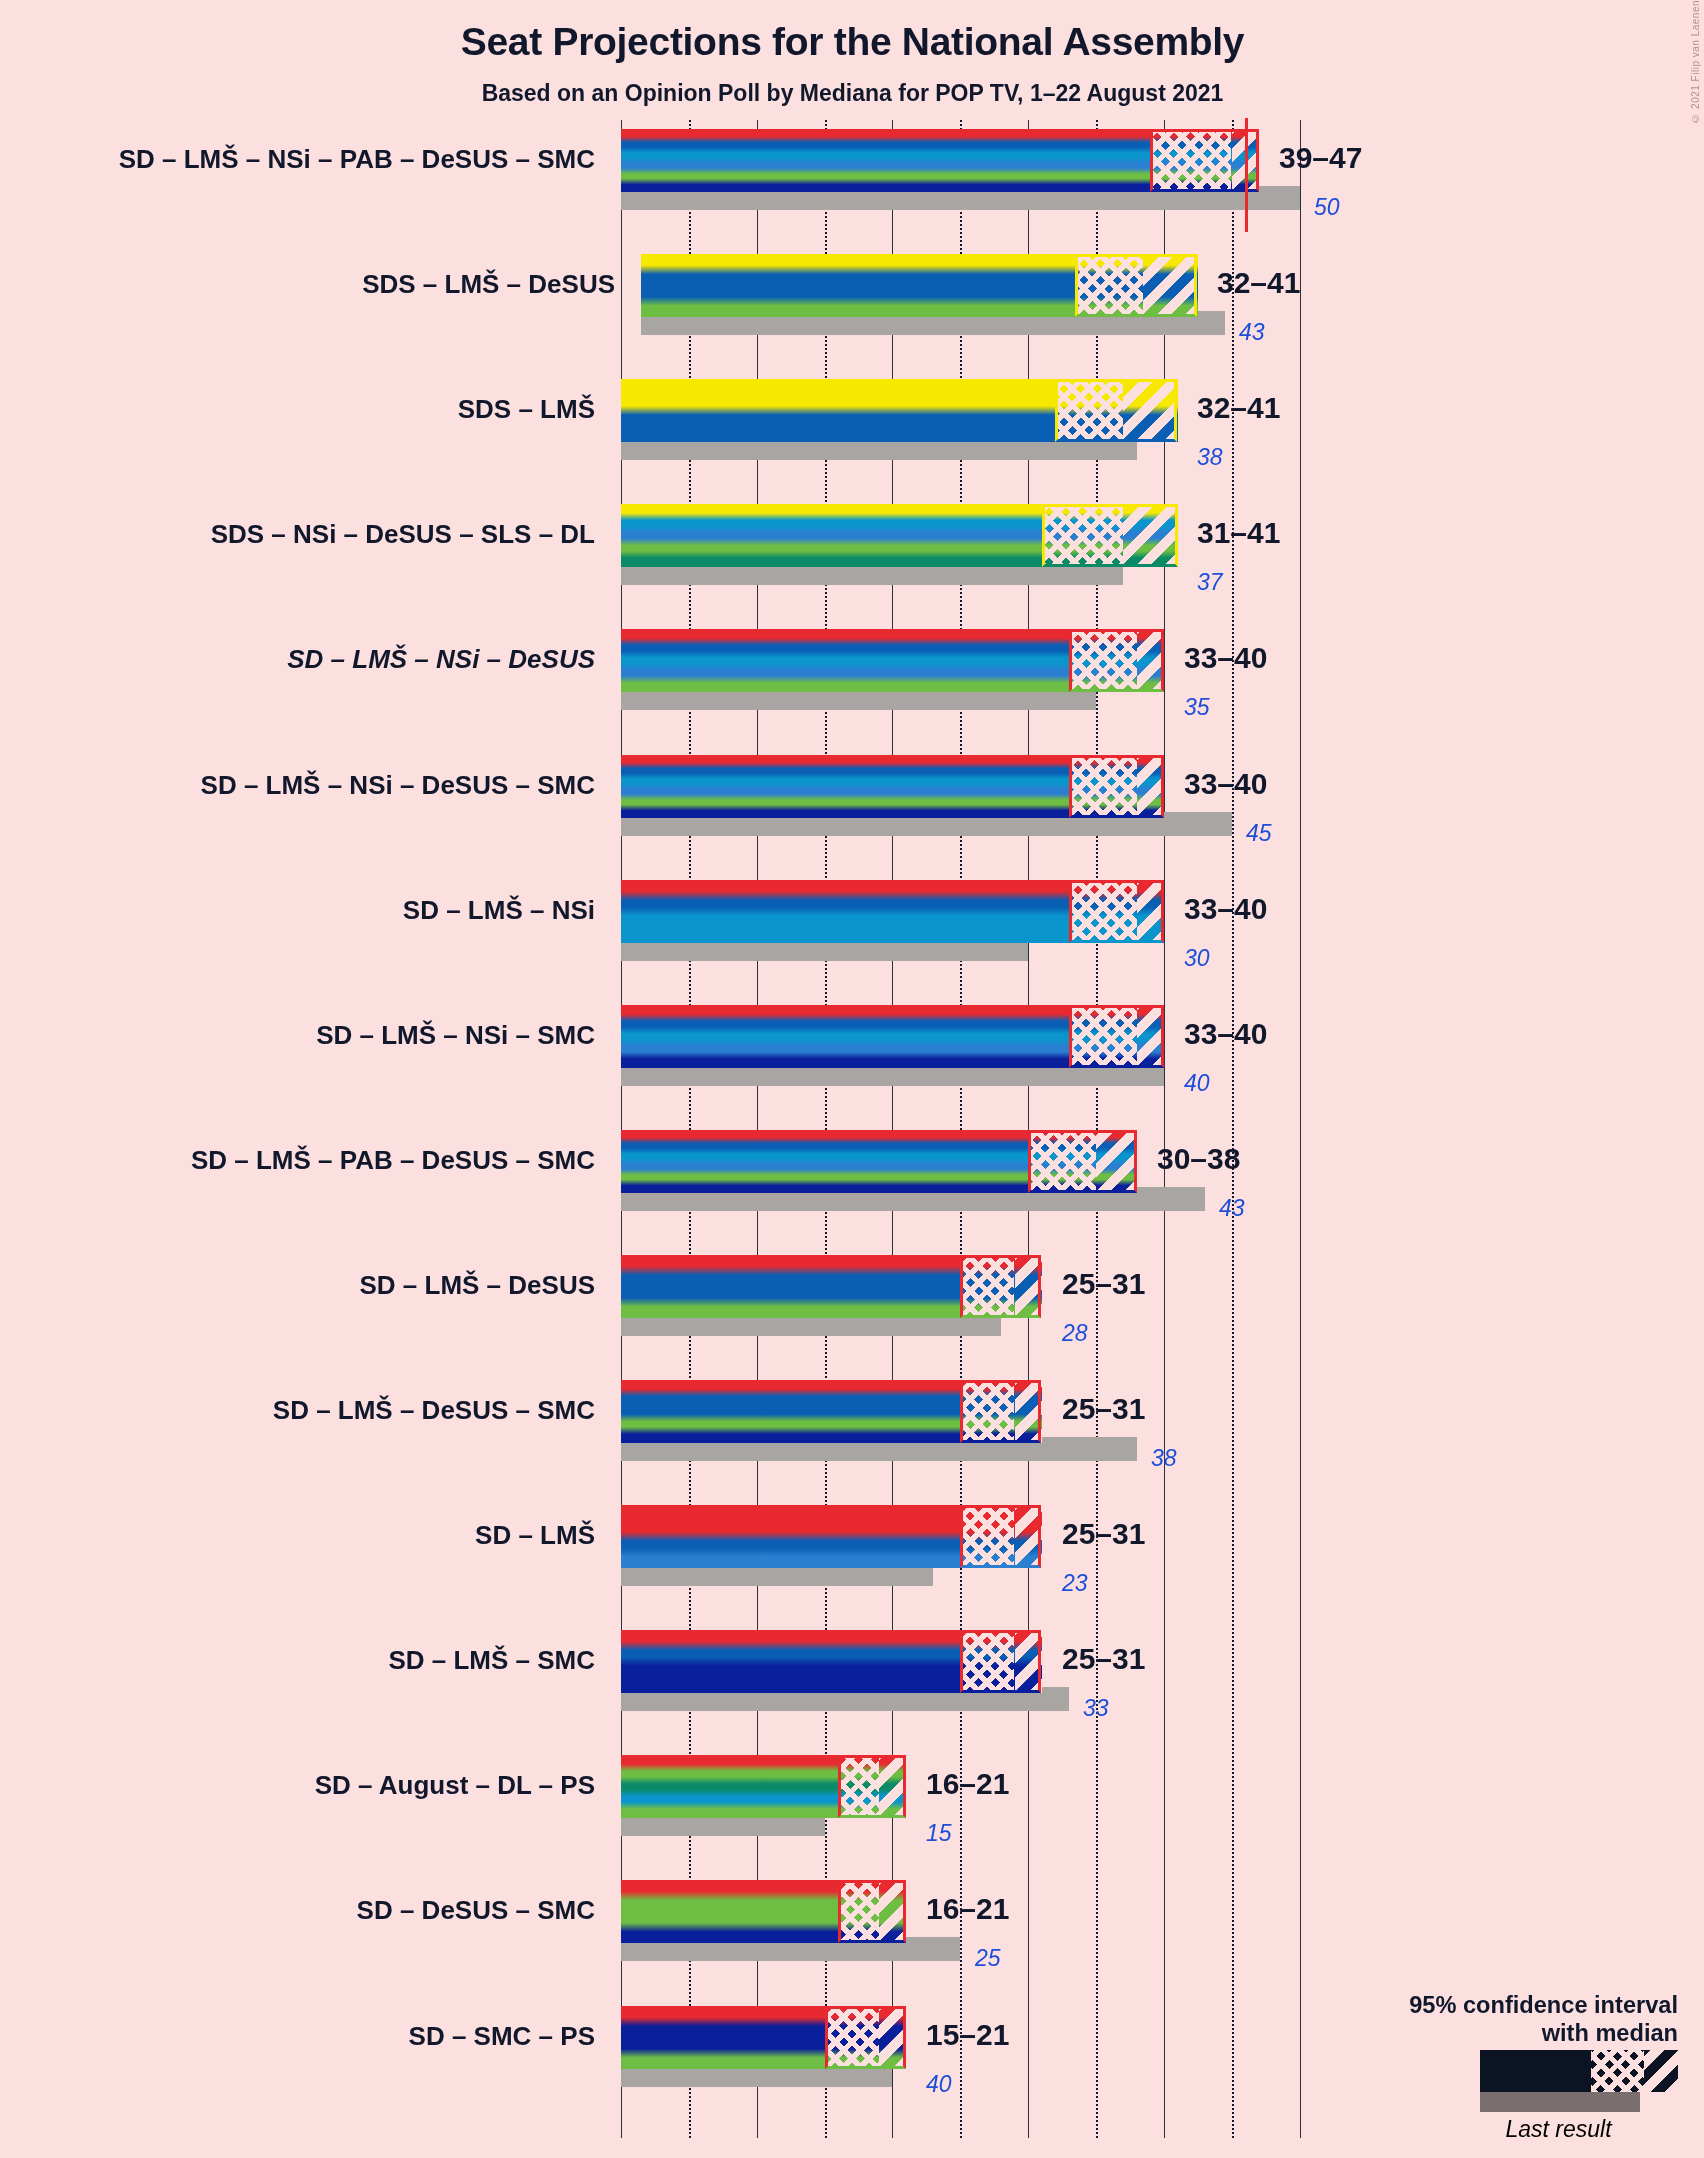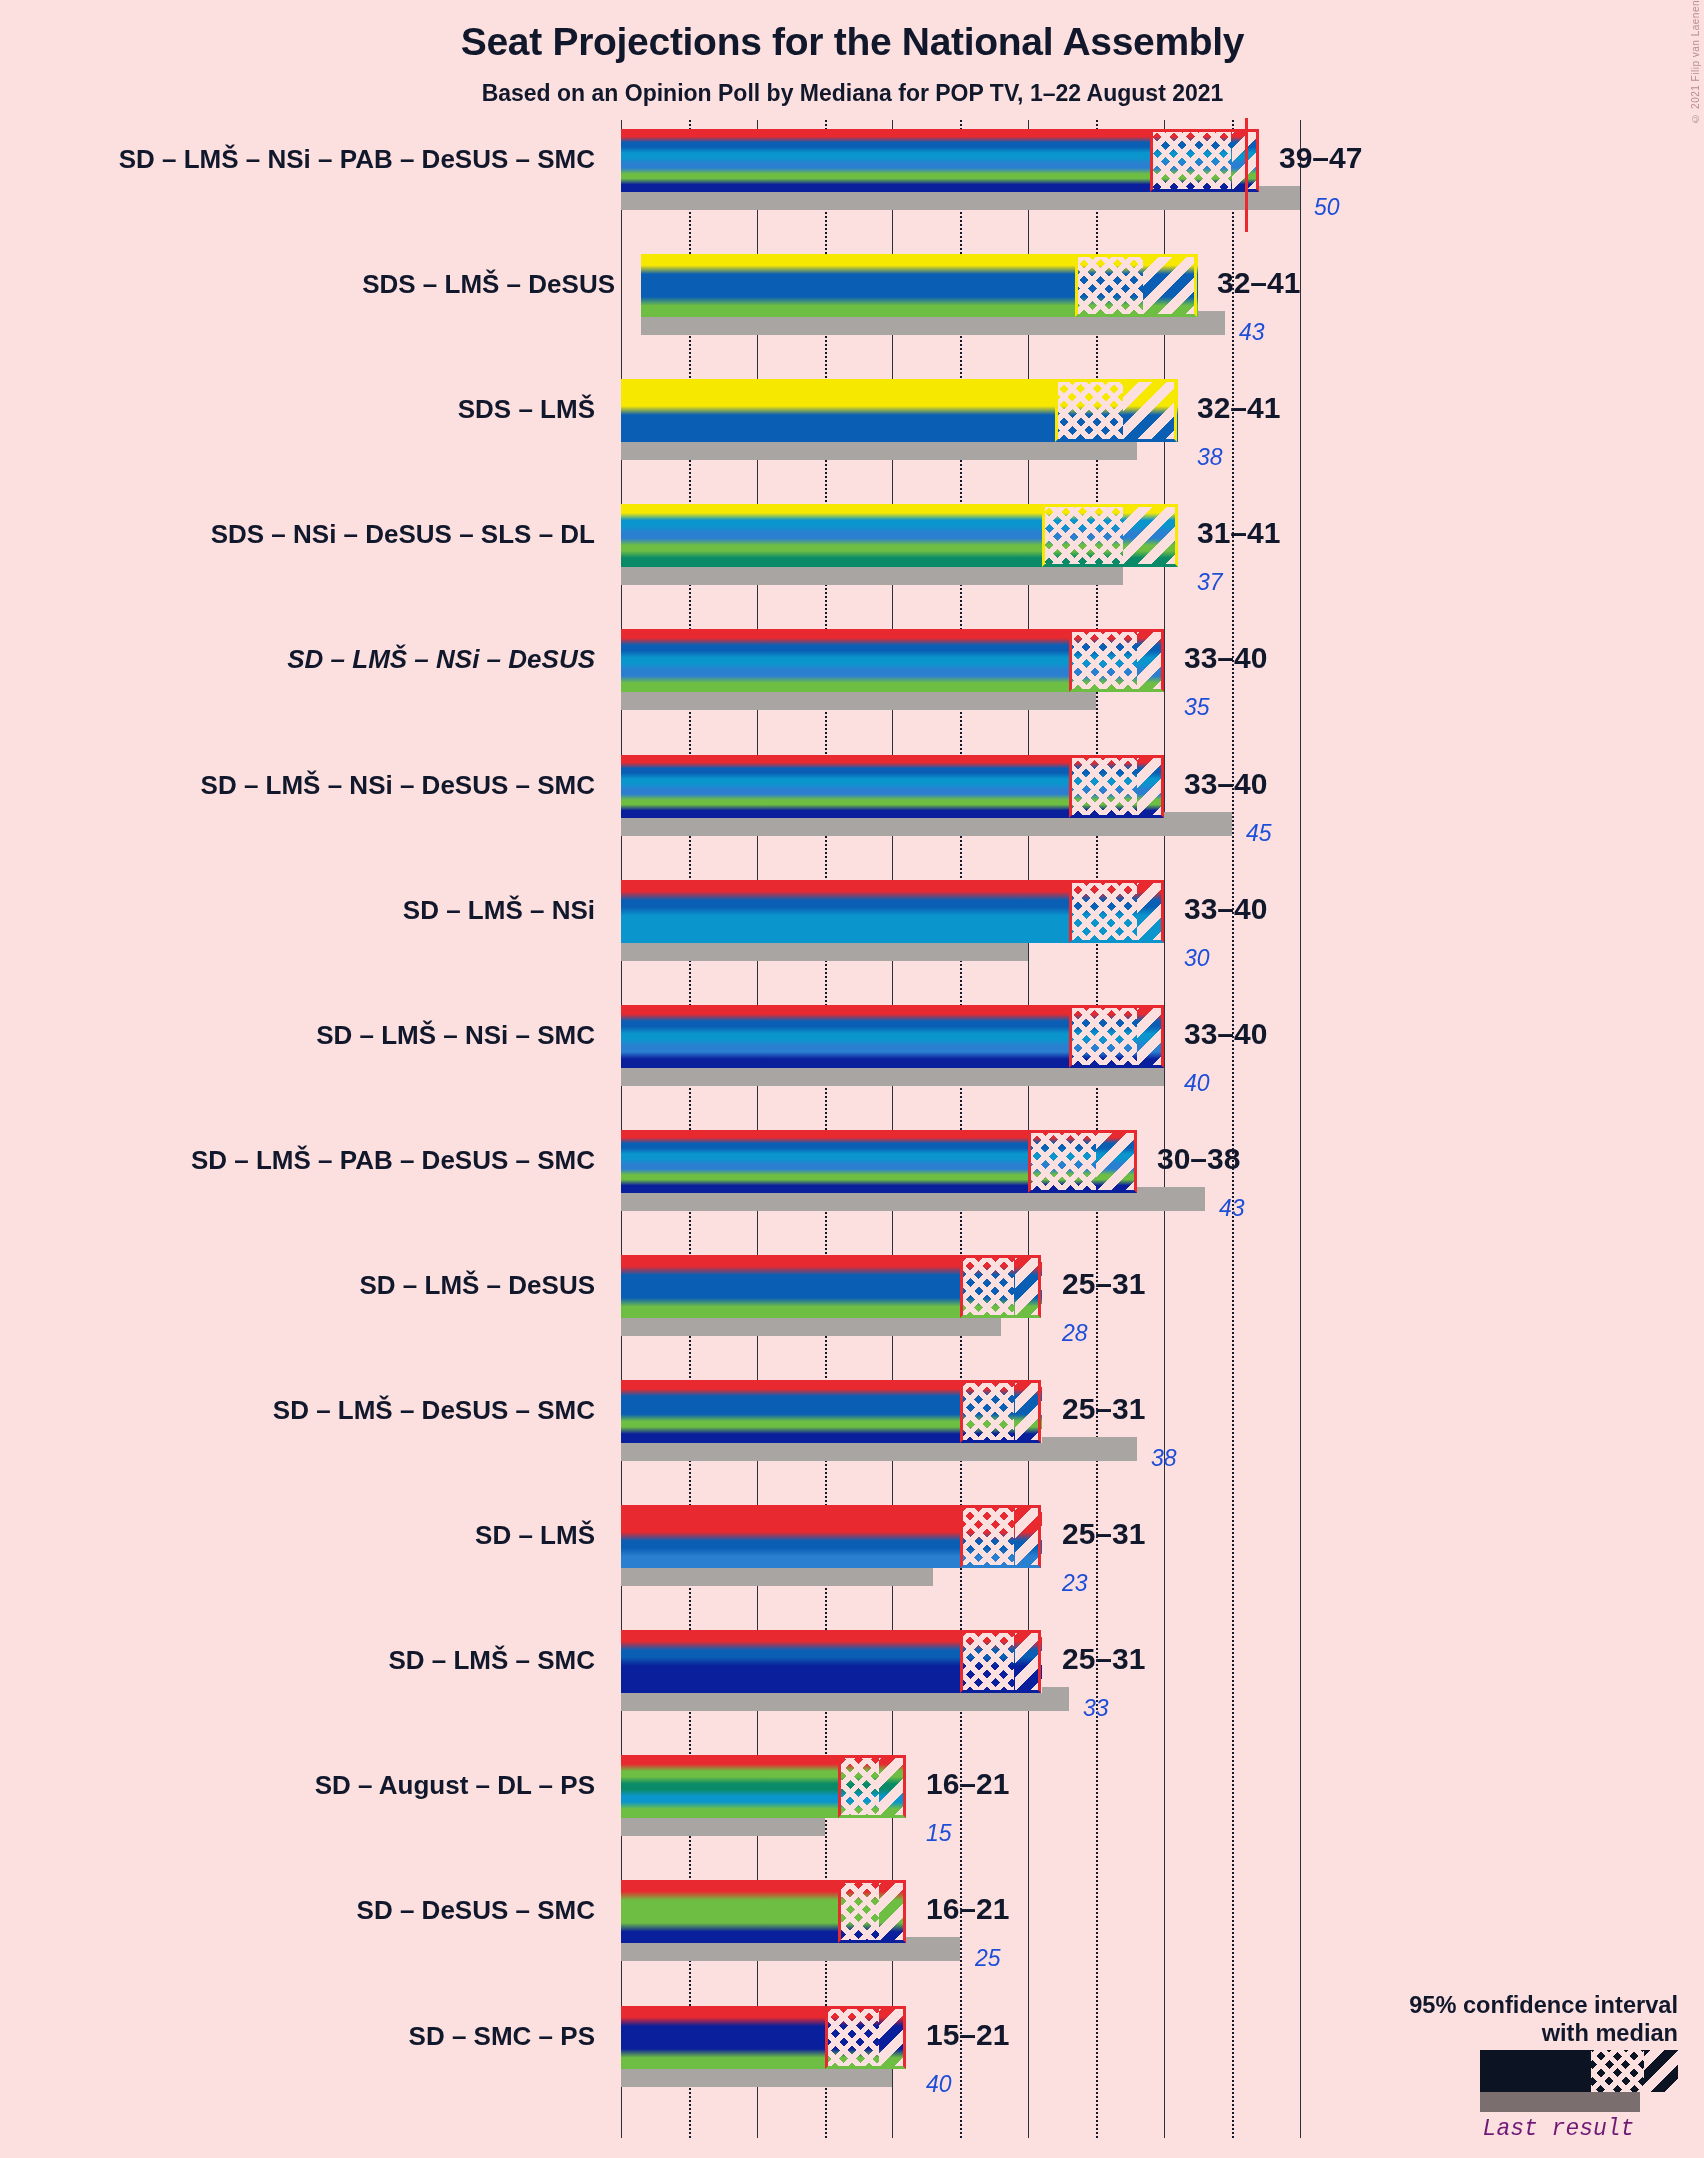--- a/index.html
+++ b/index.html
@@ -113,24 +113,23 @@
       repeating-linear-gradient(-45deg, #fce0e0 0 5.5px, rgba(0,0,0,0) 5.5px 11.8px);
   }
   .legend-swatch .hi{
     position:absolute;top:0;height:100%;
     background-image:
       repeating-linear-gradient(-45deg, #fce0e0 0 10px, rgba(0,0,0,0) 10px 20px);
   }
   .legend-last{position:absolute;background:#7a6e6e;}
   .legend-last-label{
     position:absolute;
-    font-size:23px;font-style:italic;color:#701a75;
+    font-size:23px;font-style:italic;color:#000000;
     text-align:center;
     white-space:nowrap;
-    font-family:Liberation Mono, monospace;
   }
 </style>
 </head>
 <body>
 
 <div id="root">
 
   <div class="title">Seat Projections for the National Assembly</div>
   <div class="subtitle">Based on an Opinion Poll by Mediana for POP TV, 1–22 August 2021</div>
   <div class="copyright">© 2021 Filip van Laenen</div>

